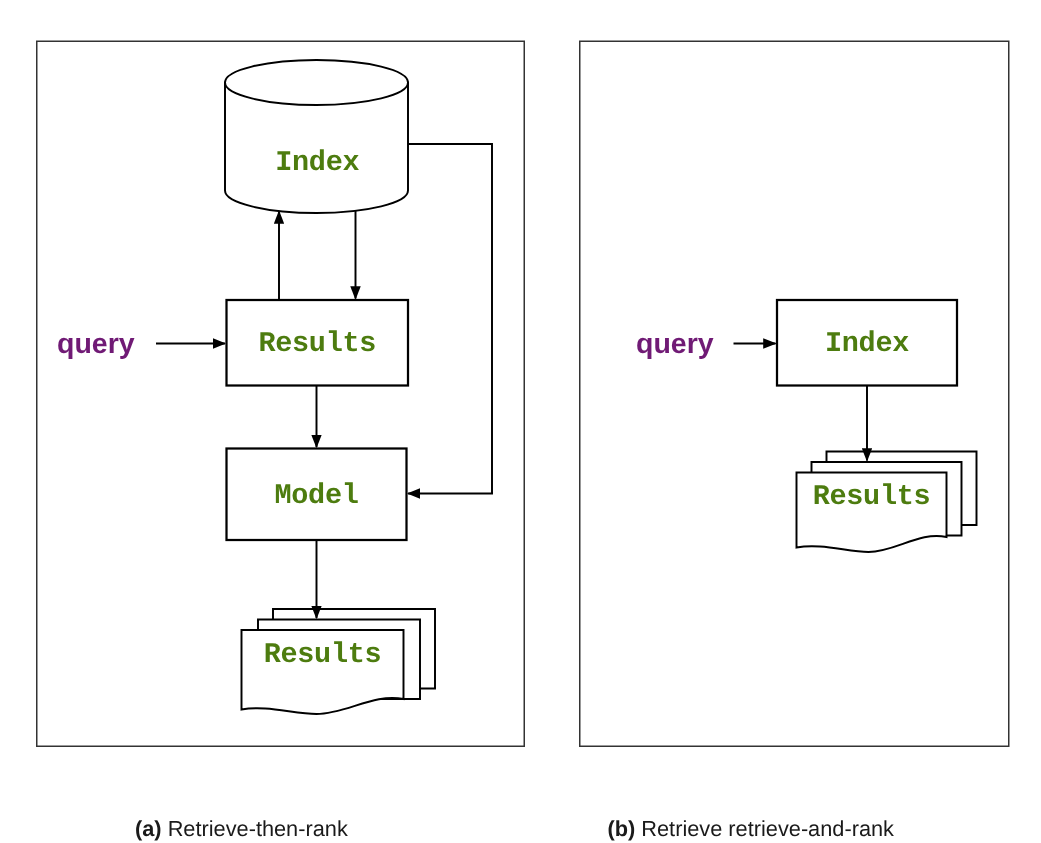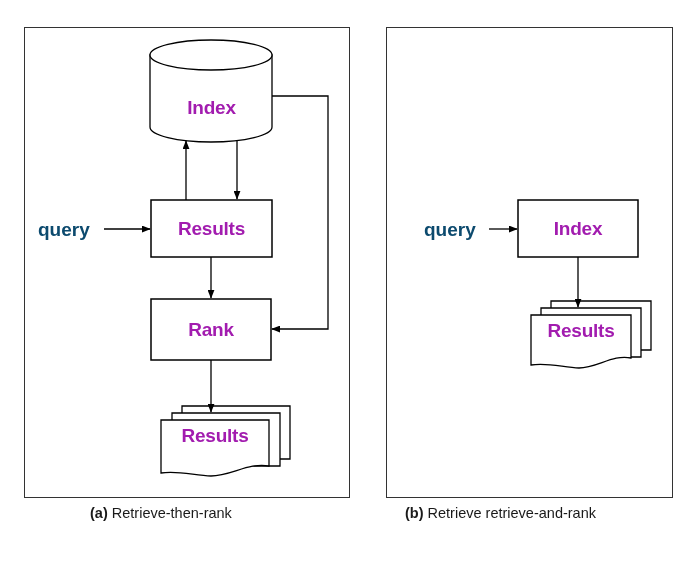--- a/index.html
+++ b/index.html
@@ -34,37 +34,39 @@
     top: 0;
     width: 694px;
     height: 562px;
     pointer-events: none;
   }
 
   .node-label {
     position: absolute;
     font-weight: bold;
     font-size: 19px;
-    color: #a21caf;
+    color: #4d7c0f;
     text-align: center;
     white-space: nowrap;
     letter-spacing: -0.2px;
+    font-family: Liberation Mono, monospace;
   }
   .query-label {
     position: absolute;
     font-weight: bold;
     font-size: 19px;
-    color: #0c4a6e;
+    color: #701a75;
     white-space: nowrap;
   }
   .caption {
     position: absolute;
     font-size: 14.5px;
     color: #1a1a1a;
     white-space: nowrap;
+    margin-top: 40px;
   }
   .caption .cap-tag {
     font-weight: bold;
   }
 </style>
 </head>
 <body>
 
 <div id="figure">
 
@@ -121,21 +123,21 @@
 
     <line x1="578" y1="257" x2="578" y2="307" stroke="#000000" stroke-width="1.3" marker-end="url(#arrowhead)"></line>
   </svg>
 
   <div class="query-label" style="left:38px; top:219px;">query</div>
 
   <div class="node-label" style="left:151px; top:97px; width:121px;">Index</div>
 
   <div class="node-label" style="left:151px; top:218px; width:121px;">Results</div>
 
-  <div class="node-label" style="left:151px; top:319px; width:120px;">Rank</div>
+  <div class="node-label" style="left:151px; top:319px; width:120px;">Model</div>
 
   <div class="node-label" style="left:161px; top:425px; width:108px;">Results</div>
 
   <div class="query-label" style="left:424px; top:219px;">query</div>
 
   <div class="node-label" style="left:518px; top:218px; width:120px;">Index</div>
 
   <div class="node-label" style="left:531px; top:320px; width:100px;">Results</div>
 
   <div class="caption" style="left:90px; top:505px;">

